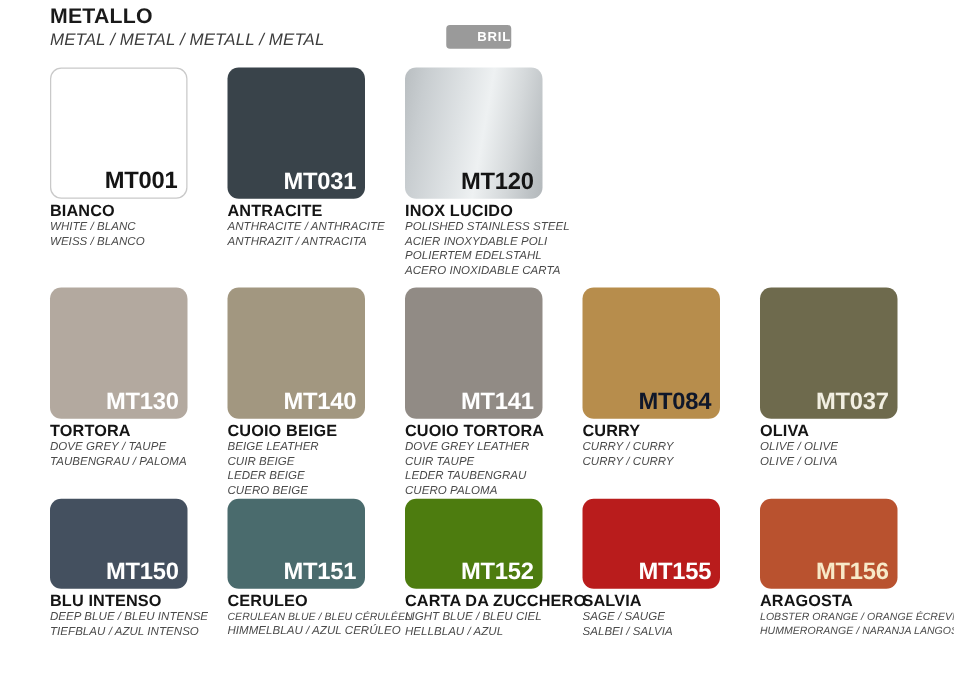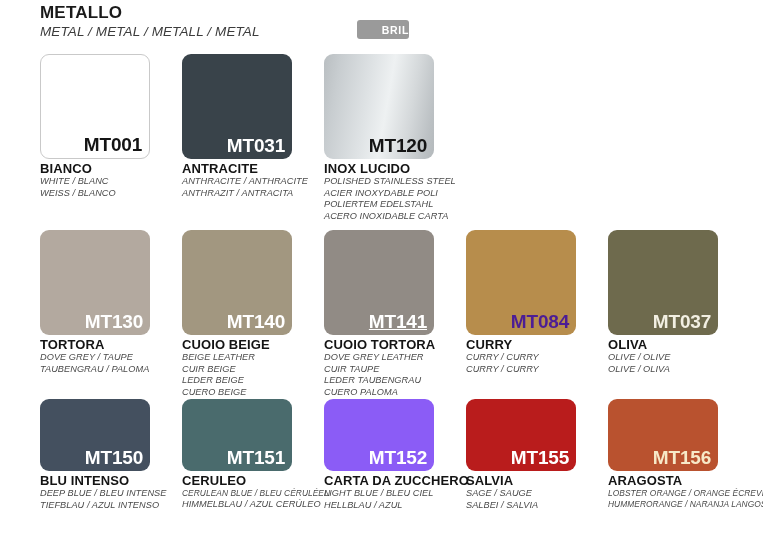--- a/index.html
+++ b/index.html
@@ -189,33 +189,33 @@
       <div class="labels">
         <div class="name">CUOIO BEIGE</div>
         <div class="desc">BEIGE LEATHER</div>
         <div class="desc">CUIR BEIGE</div>
         <div class="desc">LEDER BEIGE</div>
         <div class="desc">CUERO BEIGE</div>
       </div>
     </div>
     <div class="cell" style="left: 284px;">
       <div class="chip" style="background: rgb(145, 139, 133);">
-        <div class="code" style="color: rgb(255, 255, 255); text-decoration: underline;">MT141</div>
+        <div class="code" style="color: rgb(255, 255, 255);">MT141</div>
       </div>
       <div class="labels">
         <div class="name">CUOIO TORTORA</div>
         <div class="desc">DOVE GREY LEATHER</div>
         <div class="desc">CUIR TAUPE</div>
         <div class="desc">LEDER TAUBENGRAU</div>
         <div class="desc">CUERO PALOMA</div>
       </div>
     </div>
     <div class="cell" style="left: 426px;">
       <div class="chip" style="background: rgb(183, 141, 76);">
-        <div class="code" style="color: #4c1d95;">MT084</div>
+        <div class="code" style="color: #0f172a;">MT084</div>
       </div>
       <div class="labels">
         <div class="name">CURRY</div>
         <div class="desc">CURRY / CURRY</div>
         <div class="desc">CURRY / CURRY</div>
       </div>
     </div>
     <div class="cell" style="left: 568px;">
       <div class="chip" style="background: rgb(110, 106, 77);">
         <div class="code" style="color: rgb(242, 239, 226);">MT037</div>
@@ -242,21 +242,21 @@
       <div class="chip" style="background: rgb(74, 107, 109);">
         <div class="code" style="color: rgb(255, 255, 255);">MT151</div>
       </div>
       <div class="labels">
         <div class="name">CERULEO</div>
         <div class="desc small">CERULEAN BLUE / BLEU CÉRULÉEN</div>
         <div class="desc">HIMMELBLAU / AZUL CERÚLEO</div>
       </div>
     </div>
     <div class="cell" style="left: 284px;">
-      <div class="chip" style="background: #8b5cf6; padding-left: 36px;">
+      <div class="chip" style="background: #4d7c0f; padding-left: 36px;">
         <div class="code" style="color: rgb(255, 255, 255);">MT152</div>
       </div>
       <div class="labels">
         <div class="name">CARTA DA ZUCCHERO</div>
         <div class="desc">LIGHT BLUE / BLEU CIEL</div>
         <div class="desc">HELLBLAU / AZUL</div>
       </div>
     </div>
     <div class="cell" style="left: 426px;">
       <div class="chip" style="background: #b91c1c;">

